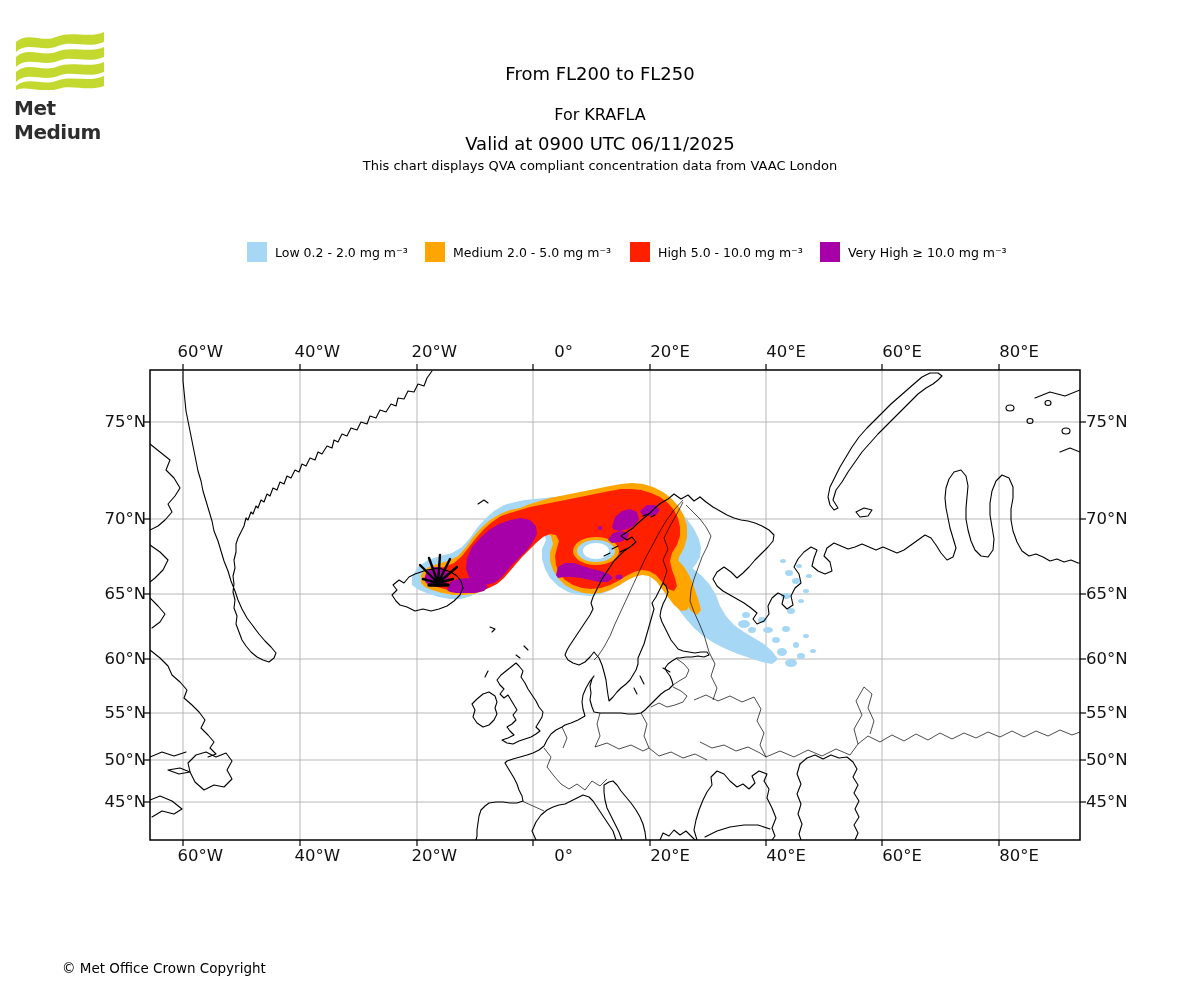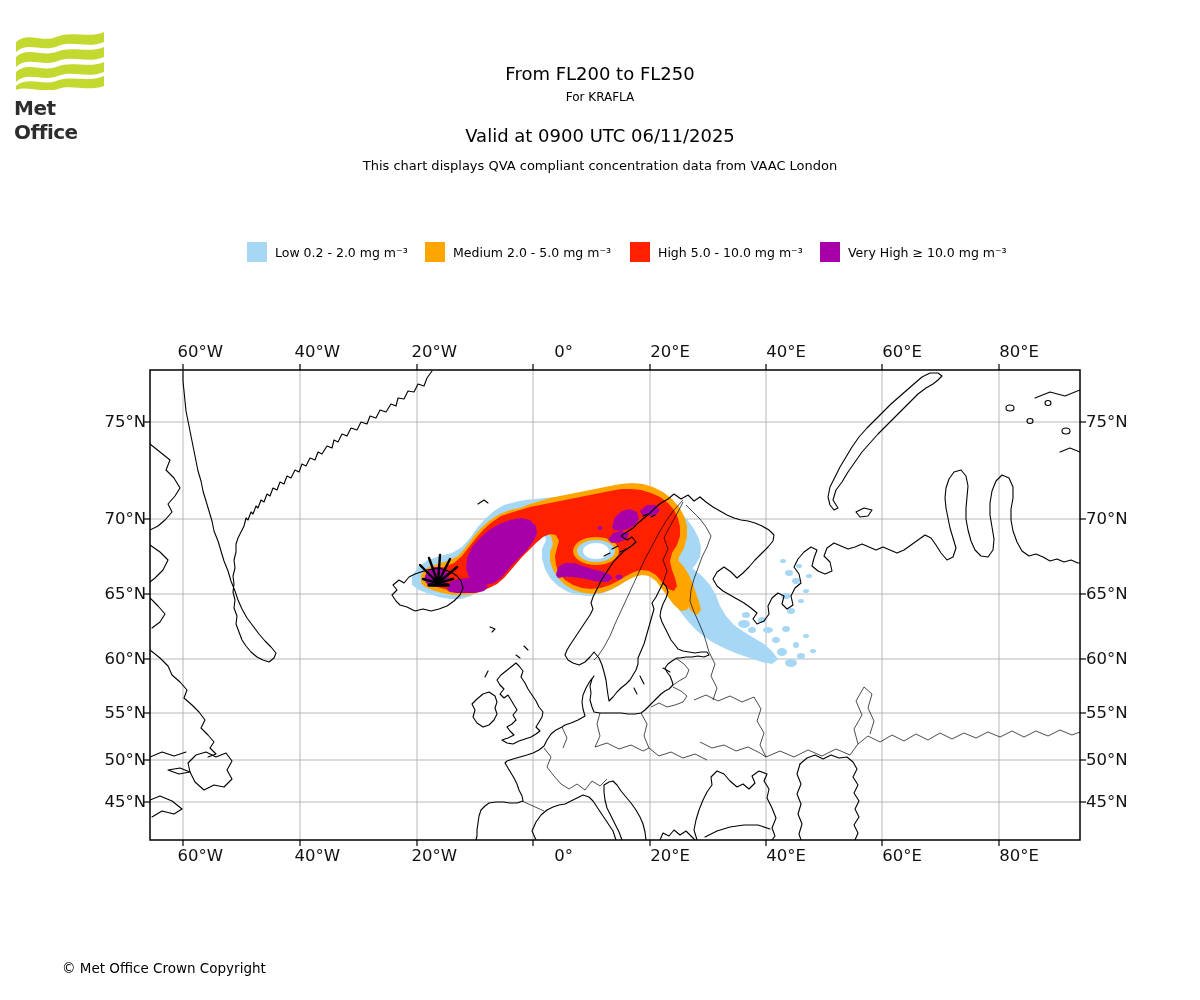--- a/index.html
+++ b/index.html
@@ -1,22 +1,22 @@
 <!DOCTYPE html>
 <html><head>
 <meta charset="utf-8">
 <style>
   html,body{margin:0;padding:0;background:#fff;}
   #page{position:relative;width:1200px;height:1000px;background:#fff;overflow:hidden;
         font-family:"DejaVu Sans","Liberation Sans",sans-serif;color:#000;}
   .ctr{position:absolute;left:0;right:0;text-align:center;white-space:pre;}
   #title{top:31px;font-size:21px;}
   #sub-fl{top:63px;font-size:18px;}
-  #sub-volc{top:90px;font-size:12px;}
-  #sub-valid{top:125px;font-size:18px;}
+  #sub-volc{top:105px;font-size:16px;}
+  #sub-valid{top:133px;font-size:18px;}
   #qva{top:158px;font-size:13px;}
   #issue{top:191px;font-size:13px;}
   #testbanner{top:213px;font-size:20.5px;font-weight:500;}
   #logo{position:absolute;left:14px;top:26px;width:110px;}
   #logo-text{font-size:20px;font-weight:bold;color:#2d2d2d;letter-spacing:-0.5px;margin-top:2px;}
   .legend-item{position:absolute;top:241px;height:22px;display:flex;align-items:center;text-align:right;}
   .legend-swatch{width:20px;height:20px;display:inline-block;flex:0 0 20px;}
   .legend-label{font-size:12.5px;margin-left:8px;white-space:pre;}
   .ticklab{position:absolute;font-size:16.5px;color:#111;line-height:20px;}
   .lonlab{width:80px;margin-left:-40px;text-align:right;}
@@ -31,21 +31,21 @@
 
 <div id="logo">
   <svg width="92" height="64" viewBox="0 0 92 64">
     <g class="logo-wave">
       <path d="M2,16 C14,5 28,17 42,11 C58,4 74,13 90,6 L90,16 C74,23 58,14 44,20 C28,27 14,15 2,26 Z" fill="#c3d930"></path>
       <path d="M2,31 C14,20 28,31 42,26 C58,19 74,28 90,21 L90,31 C74,38 58,29 44,35 C28,41 14,30 2,41 Z" fill="#c3d930"></path>
       <path d="M2,46 C14,35 28,46 42,41 C58,34 74,43 90,36 L90,46 C74,53 58,44 44,50 C28,56 14,45 2,56 Z" fill="#c3d930"></path>
       <path d="M2,60 C14,50 28,60 42,55 C58,49 74,57 90,50 L90,60 C74,66 58,58 44,63 C28,68 14,59 2,64 Z" fill="#c3d930"></path>
     </g>
   </svg>
-  <div id="logo-text">Met Office</div>
+  <div id="logo-text">Met Medium</div>
 </div>
 
 <div id="sub-fl" class="ctr">From FL200 to FL250</div>
 <div id="sub-volc" class="ctr">For KRAFLA</div>
 <div id="sub-valid" class="ctr">Valid at 0900 UTC 06/11/2025</div>
 <div id="qva" class="ctr">This chart displays QVA compliant concentration data from VAAC London</div>
 
 <div>
   <div class="legend-item" style="left:247px">
     <span class="legend-swatch" style="background: rgb(166, 215, 245);"></span>

